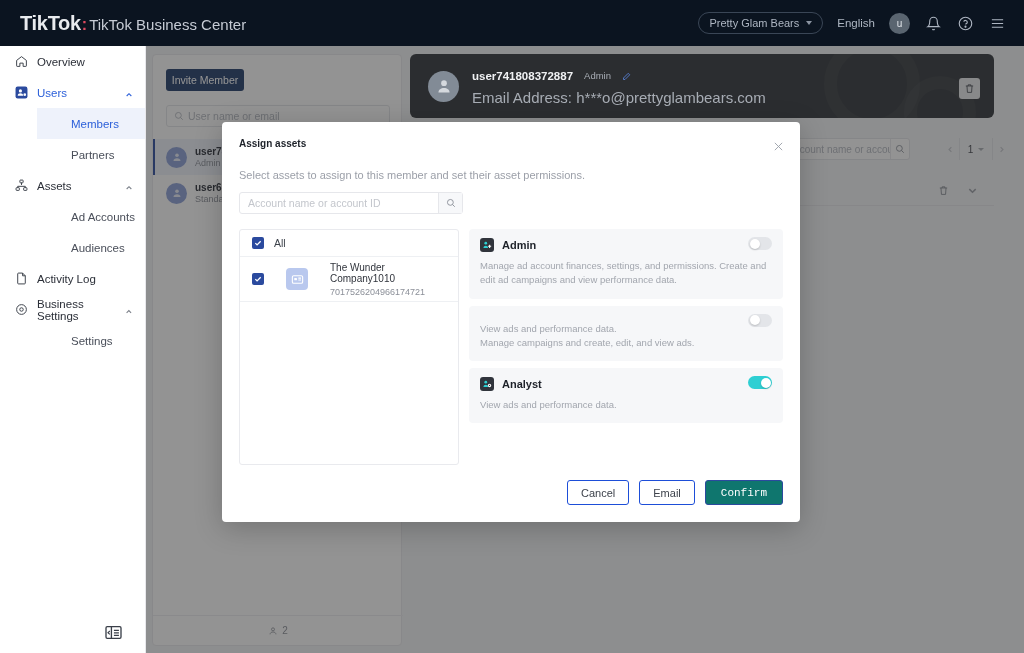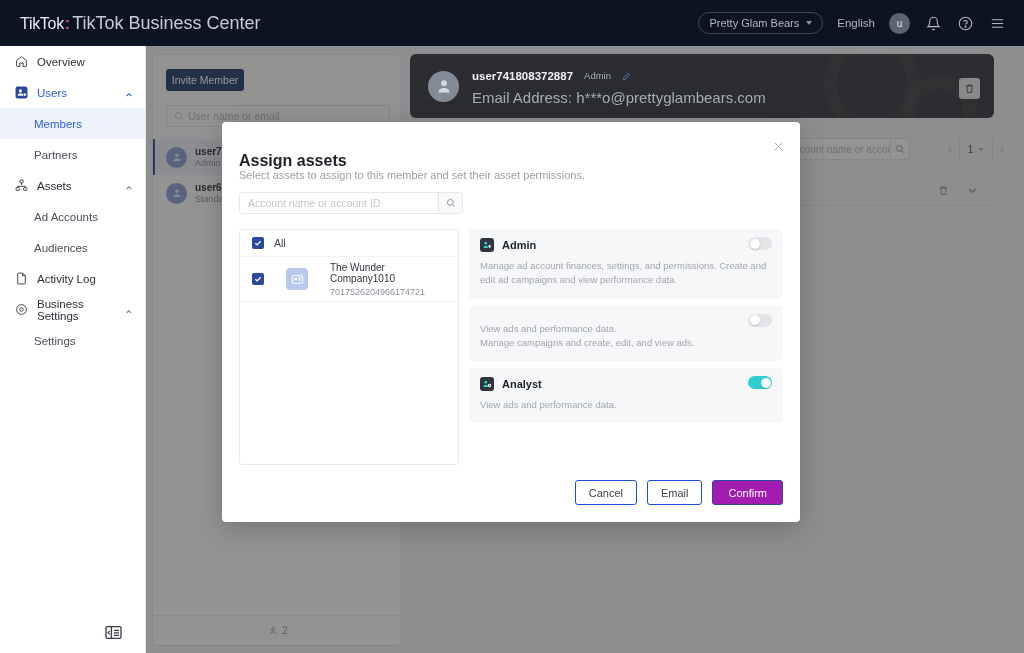--- a/index.html
+++ b/index.html
@@ -11,23 +11,23 @@
   }
   .app { position: relative; width: 1024px; height: 653px; }
 
   
   .topbar {
     position: absolute; left: 0; top: 0; width: 1024px; height: 46px;
     background: #0b1420;
     display: flex; align-items: center;
   }
   .brand { display: flex; align-items: baseline; margin-left: 20px; }
-  .brand-logo { color: #e9ebee; font-size: 16px; font-weight: normal; letter-spacing: -0.3px; }
+  .brand-logo { color: #e9ebee; font-size: 20px; font-weight: bold; letter-spacing: -0.3px; }
   .brand-colon { color: #e04a5f; font-size: 16px; font-weight: bold; margin: 0 2px 0 1px; }
-  .brand-sub { color: #c6cbd4; font-size: 18px; }
+  .brand-sub { color: #c6cbd4; font-size: 15px; }
   .topbar-right { margin-left: auto; display: flex; align-items: center; gap: 14px; margin-right: 18px; }
   .acct-pill {
     border: 1px solid #3a4656; border-radius: 14px; height: 22px;
     display: flex; align-items: center; gap: 7px; padding: 0 10px;
     color: #aeb6c2; font-size: 11px;
   }
   .caret-d { width: 0; height: 0; border-left: 3.5px solid transparent; border-right: 3.5px solid transparent; border-top: 4px solid #8b94a1; }
   .lang { color: #aeb6c2; font-size: 11.5px; }
   .avatar-top {
     width: 21px; height: 21px; border-radius: 50%; background: #5a6570;
@@ -44,21 +44,21 @@
   .nav-item {
     display: flex; align-items: center; height: 31px; padding: 0 12px 0 14px;
     font-size: 11.5px; color: #2b2f38; cursor: pointer; position: relative;
   }
   .nav-item .nv-ico { width: 15px; height: 15px; margin-right: 8px; display: flex; align-items: center; justify-content: center; flex: 0 0 15px; }
   .nav-item .nv-ico svg { width: 13px; height: 13px; }
   .nav-item.active { color: #2b5fd9; }
   .nav-item .chev { margin-left: auto; width: 8px; height: 8px; }
   .sub-item {
     display: flex; align-items: center; height: 31px; padding-left: 34px;
-    font-size: 11.5px; color: #4a4f5a; cursor: pointer;
+    font-size: 11.5px; color: #4a4f5a; cursor: pointer; margin-left: 37px;
   }
   .sub-item.selected { background: #eef2fb; color: #2b5fd9; }
   .sb-collapse { position: absolute; left: 105px; bottom: 10px; width: 20px; height: 18px; color: #3a3f49; }
   .sb-collapse svg { width: 17px; height: 15px; }
 
   
   .main { position: absolute; left: 146px; top: 46px; width: 878px; height: 607px; background: #f3f4f6; }
   .panel-left {
     position: absolute; left: 6px; top: 8px; width: 250px; height: 592px;
     background: #ffffff; border: 1px solid #e8e8ec; border-radius: 4px;
@@ -134,21 +134,21 @@
     display: flex; align-items: center; justify-content: flex-end; gap: 18px; padding-right: 16px;
   }
   .list-head svg { width: 11px; height: 11px; color: #7a7f88; }
 
   
   .backdrop { position: absolute; inset: 0; background: rgba(40,40,40,0.50); }
   .modal {
     position: absolute; left: 222px; top: 122px; width: 578px; height: 400px;
     background: #ffffff; border-radius: 4px; box-shadow: 0 6px 28px rgba(0,0,0,0.22);
   }
-  .m-title { position: absolute; left: 17px; top: 30px; font-size: 16px; font-weight: bold; color: #1d2129; }
+  .m-title { position: absolute; left: 17px; top: 16px; font-size: 10px; font-weight: bold; color: #1d2129; }
   .m-close { position: absolute; right: 14px; top: 16px; width: 13px; height: 13px; color: #9aa0a8; }
   .m-close svg { width: 11px; height: 11px; }
   .m-desc { position: absolute; left: 17px; top: 47px; font-size: 11px; color: #9b9fa8; }
   .m-search {
     position: absolute; left: 17px; top: 70px; width: 224px; height: 22px;
     border: 1px solid #e6e7eb; border-radius: 3px; display: flex; align-items: center;
   }
   .m-search .ms-txt { padding-left: 8px; font-size: 10.5px; color: #c3c6cc; }
   .m-search .ms-btn { margin-left: auto; width: 24px; height: 20px; background: #f7f8fa; border-left: 1px solid #e6e7eb; display: flex; align-items: center; justify-content: center; }
   .m-search svg { width: 10px; height: 10px; color: #8b8f98; }
@@ -187,21 +187,21 @@
     position: absolute; right: 11px; top: 8px; width: 24px; height: 13px;
     border-radius: 7px; background: #e3e5e9;
   }
   .toggle .knob { position: absolute; top: 1.5px; left: 1.5px; width: 10px; height: 10px; border-radius: 50%; background: #fff; box-shadow: 0 1px 2px rgba(0,0,0,0.18); }
   .toggle.on { background: #2ecfd3; }
   .toggle.on .knob { left: 12.5px; }
 
   .m-footer { position: absolute; right: 17px; bottom: 17px; display: flex; gap: 10px; }
   .btn { height: 25px; border-radius: 3px; font-size: 11px; display: flex; align-items: center; justify-content: center; }
   .btn-ghost { background: #fff; border: 1px solid #1d4ed8; color: #3d424b; padding: 0 13px; }
-  .btn-primary { background: #a21caf; color: #fff; padding: 8px 15px; border: 1px solid #2b4a9e; }
+  .btn-primary { background: #0f766e; color: #fff; padding: 8px 15px; border: 1px solid #2b4a9e; font-family: Liberation Mono, monospace; }
 </style>
 </head>
 <body>
 
 <div class="app">
 
   <div class="topbar">
     <div class="brand">
       <span class="brand-logo">TikTok</span>
       <span class="brand-colon">:</span>

